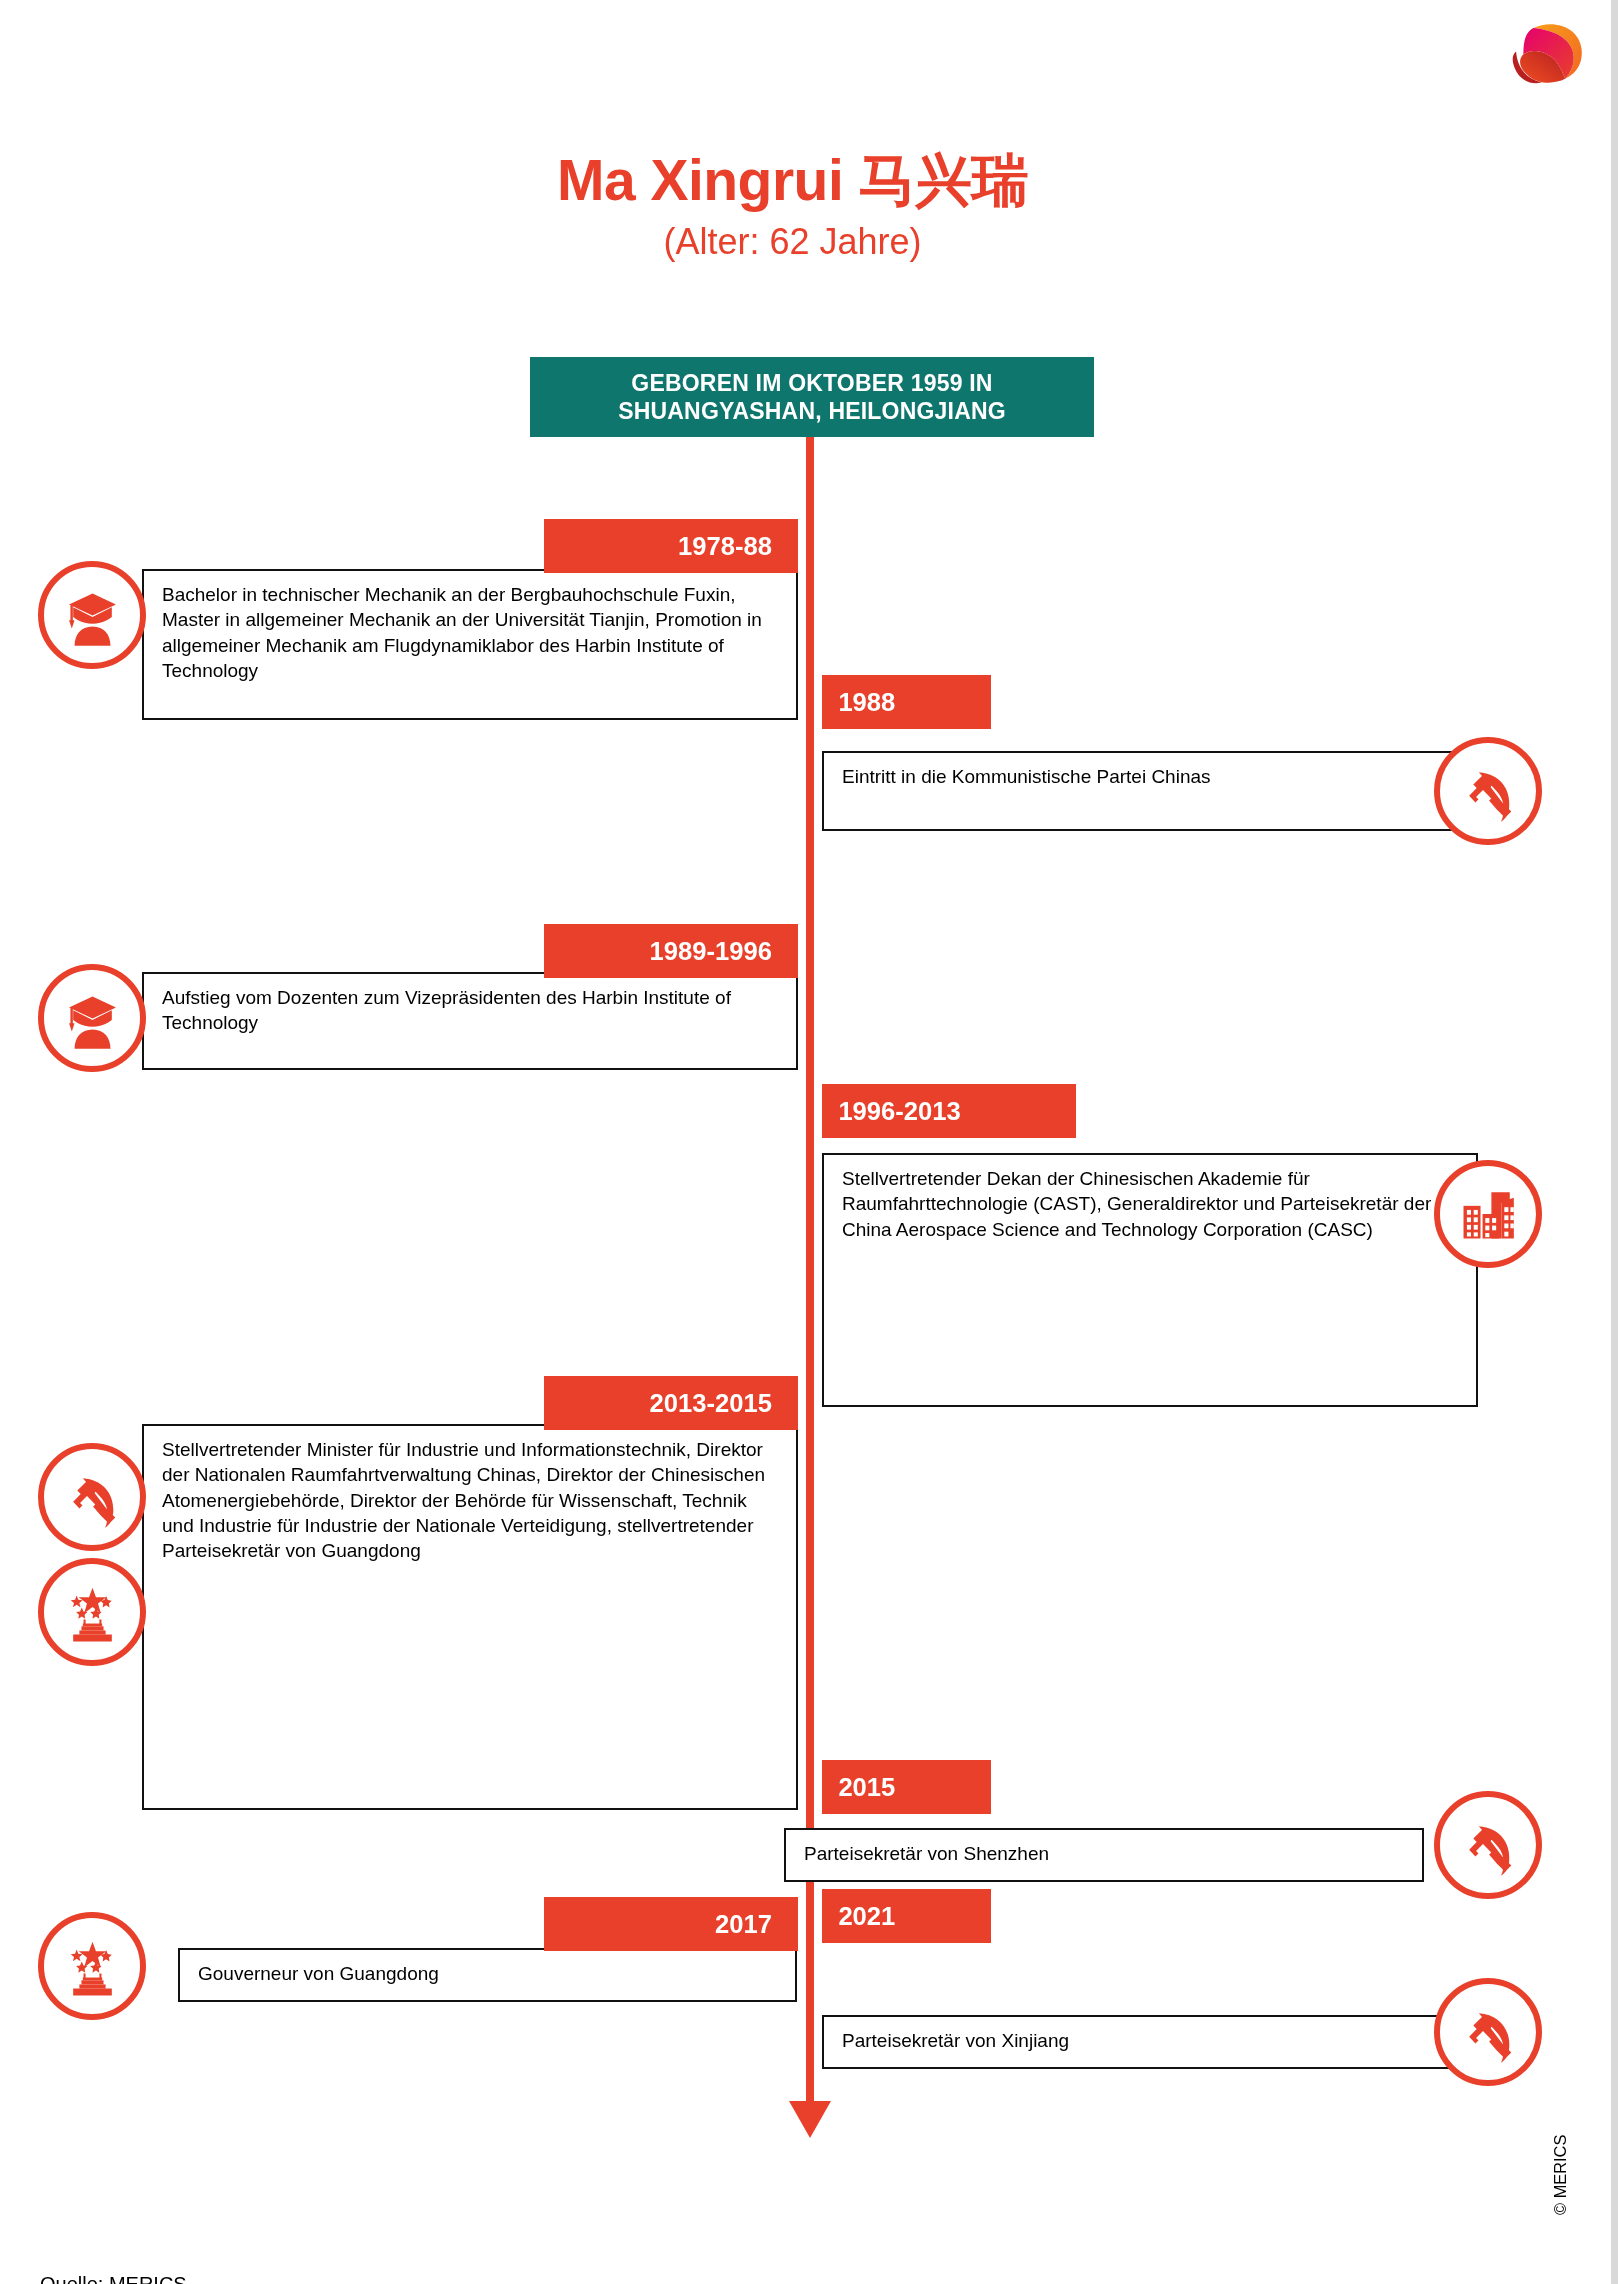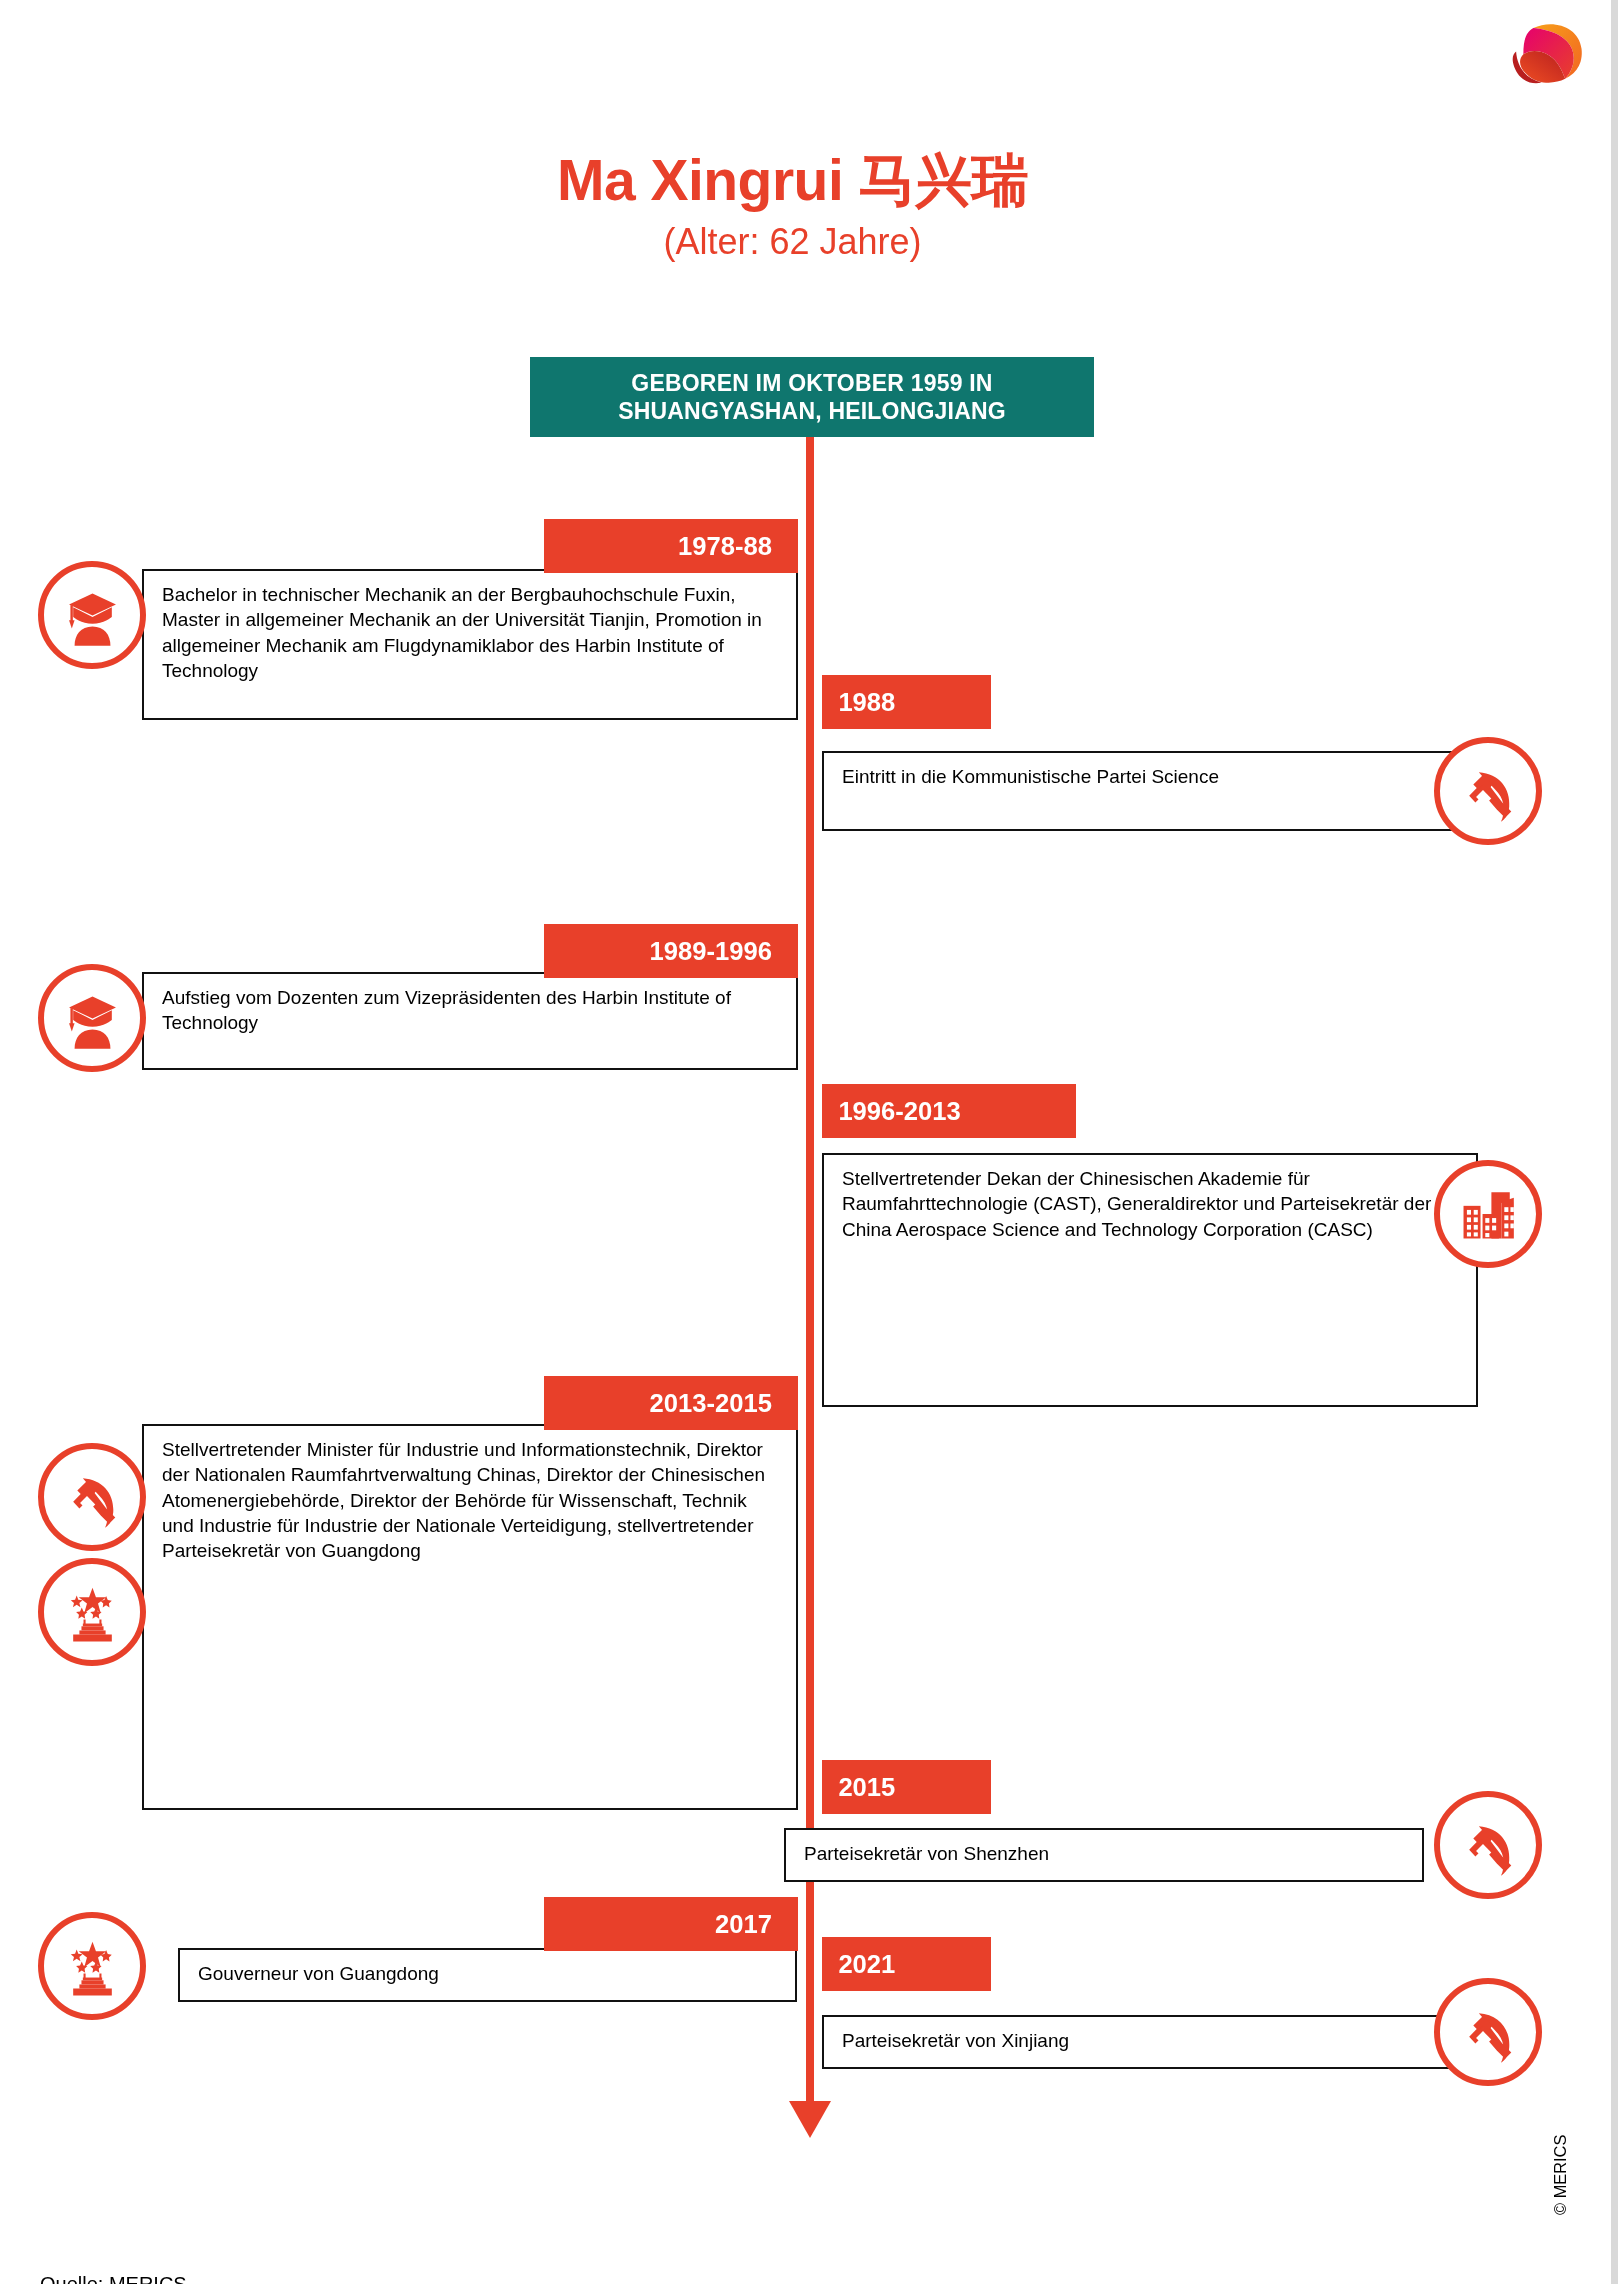--- a/index.html
+++ b/index.html
@@ -132,21 +132,21 @@
       <path d="M50 18 L84 34 L50 50 L16 34 Z" fill="#E8402A"></path>
       <path d="M22 38 L22 52 C22 52 34 62 50 62 C66 62 78 52 78 52 L78 38 L50 52 Z" fill="#E8402A"></path>
       <rect x="18" y="35" width="3.5" height="24" fill="#E8402A"></rect>
       <path d="M16 57 l4 12 l4 -12 z" fill="#E8402A"></path>
       <path d="M50 66 C33 66 24 78 24 94 L76 94 C76 78 67 66 50 66 Z" fill="#E8402A"></path>
     </svg>
   </div>
 
   <div class="year-tag left-align" style="left:822px;top:675px;width:169px;">1988</div>
   <div class="txtbox" style="left:822px;top:751px;width:640px;height:80px;">
-    <div class="inner">Eintritt in die Kommunistische Partei Science</div>
+    <div class="inner">Eintritt in die Kommunistische Partei Chinas</div>
   </div>
   <div class="icon-circle" style="left:1434px;top:737px;width:108px;height:108px;">
     <svg viewBox="0 0 100 100" width="69" height="69">
       <path d="M36 22 C66 24 82 46 80 72 C79 83 74 90 68 94 C74 82 74 64 64 52 C56 42 46 34 36 22 Z" fill="#E8402A"></path>
       <path d="M45 33 L34 44 L22 56 L31 66 L43 54 L62 76 L74 88 L83 79 L70 66 Z" fill="#E8402A"></path>
       <path d="M42 48 L54 60 L44 70 L32 58 Z" fill="#fff"></path>
       <path d="M28 40 L42 26 L56 40 L50 47 L42 39 L35 47 Z" fill="#E8402A"></path>
     </svg>
   </div>
 
@@ -251,21 +251,21 @@
       <path d="M38 50 L41 57 L48 58 L43 63 L44 70 L38 66 L32 70 L33 63 L28 58 L35 57 Z" fill="#E8402A" transform="scale(0.82) translate(4,2)"></path>
       <path d="M60 50 L63 57 L70 58 L65 63 L66 70 L60 66 L54 70 L55 63 L50 58 L57 57 Z" fill="#E8402A" transform="scale(0.82) translate(7,2)"></path>
       <rect x="36" y="66" width="28" height="4" fill="#E8402A"></rect>
       <path d="M34 70 L66 70 L66 76 L34 76 Z" fill="#E8402A"></path>
       <path d="M31 76 L69 76 L69 82 L31 82 Z" fill="#E8402A"></path>
       <path d="M22 82 L78 82 L78 92 L22 92 Z" fill="#E8402A"></path>
       <path d="M37 60 L40 60 L40 67 L37 67 Z M60 60 L63 60 L63 67 L60 67 Z" fill="#E8402A"></path>
     </svg>
   </div>
 
-  <div class="year-tag left-align" style="left:822px;top:1937px;width:169px;">2021</div>
+  <div class="year-tag left-align" style="left:822px;top:1889px;width:169px;">2021</div>
   <div class="txtbox" style="left:822px;top:2015px;width:640px;height:54px;">
     <div class="inner">Parteisekretär von Xinjiang</div>
   </div>
   <div class="icon-circle" style="left:1434px;top:1978px;width:108px;height:108px;">
     <svg viewBox="0 0 100 100" width="69" height="69">
       <path d="M36 22 C66 24 82 46 80 72 C79 83 74 90 68 94 C74 82 74 64 64 52 C56 42 46 34 36 22 Z" fill="#E8402A"></path>
       <path d="M45 33 L34 44 L22 56 L31 66 L43 54 L62 76 L74 88 L83 79 L70 66 Z" fill="#E8402A"></path>
       <path d="M42 48 L54 60 L44 70 L32 58 Z" fill="#fff"></path>
       <path d="M28 40 L42 26 L56 40 L50 47 L42 39 L35 47 Z" fill="#E8402A"></path>
     </svg>

